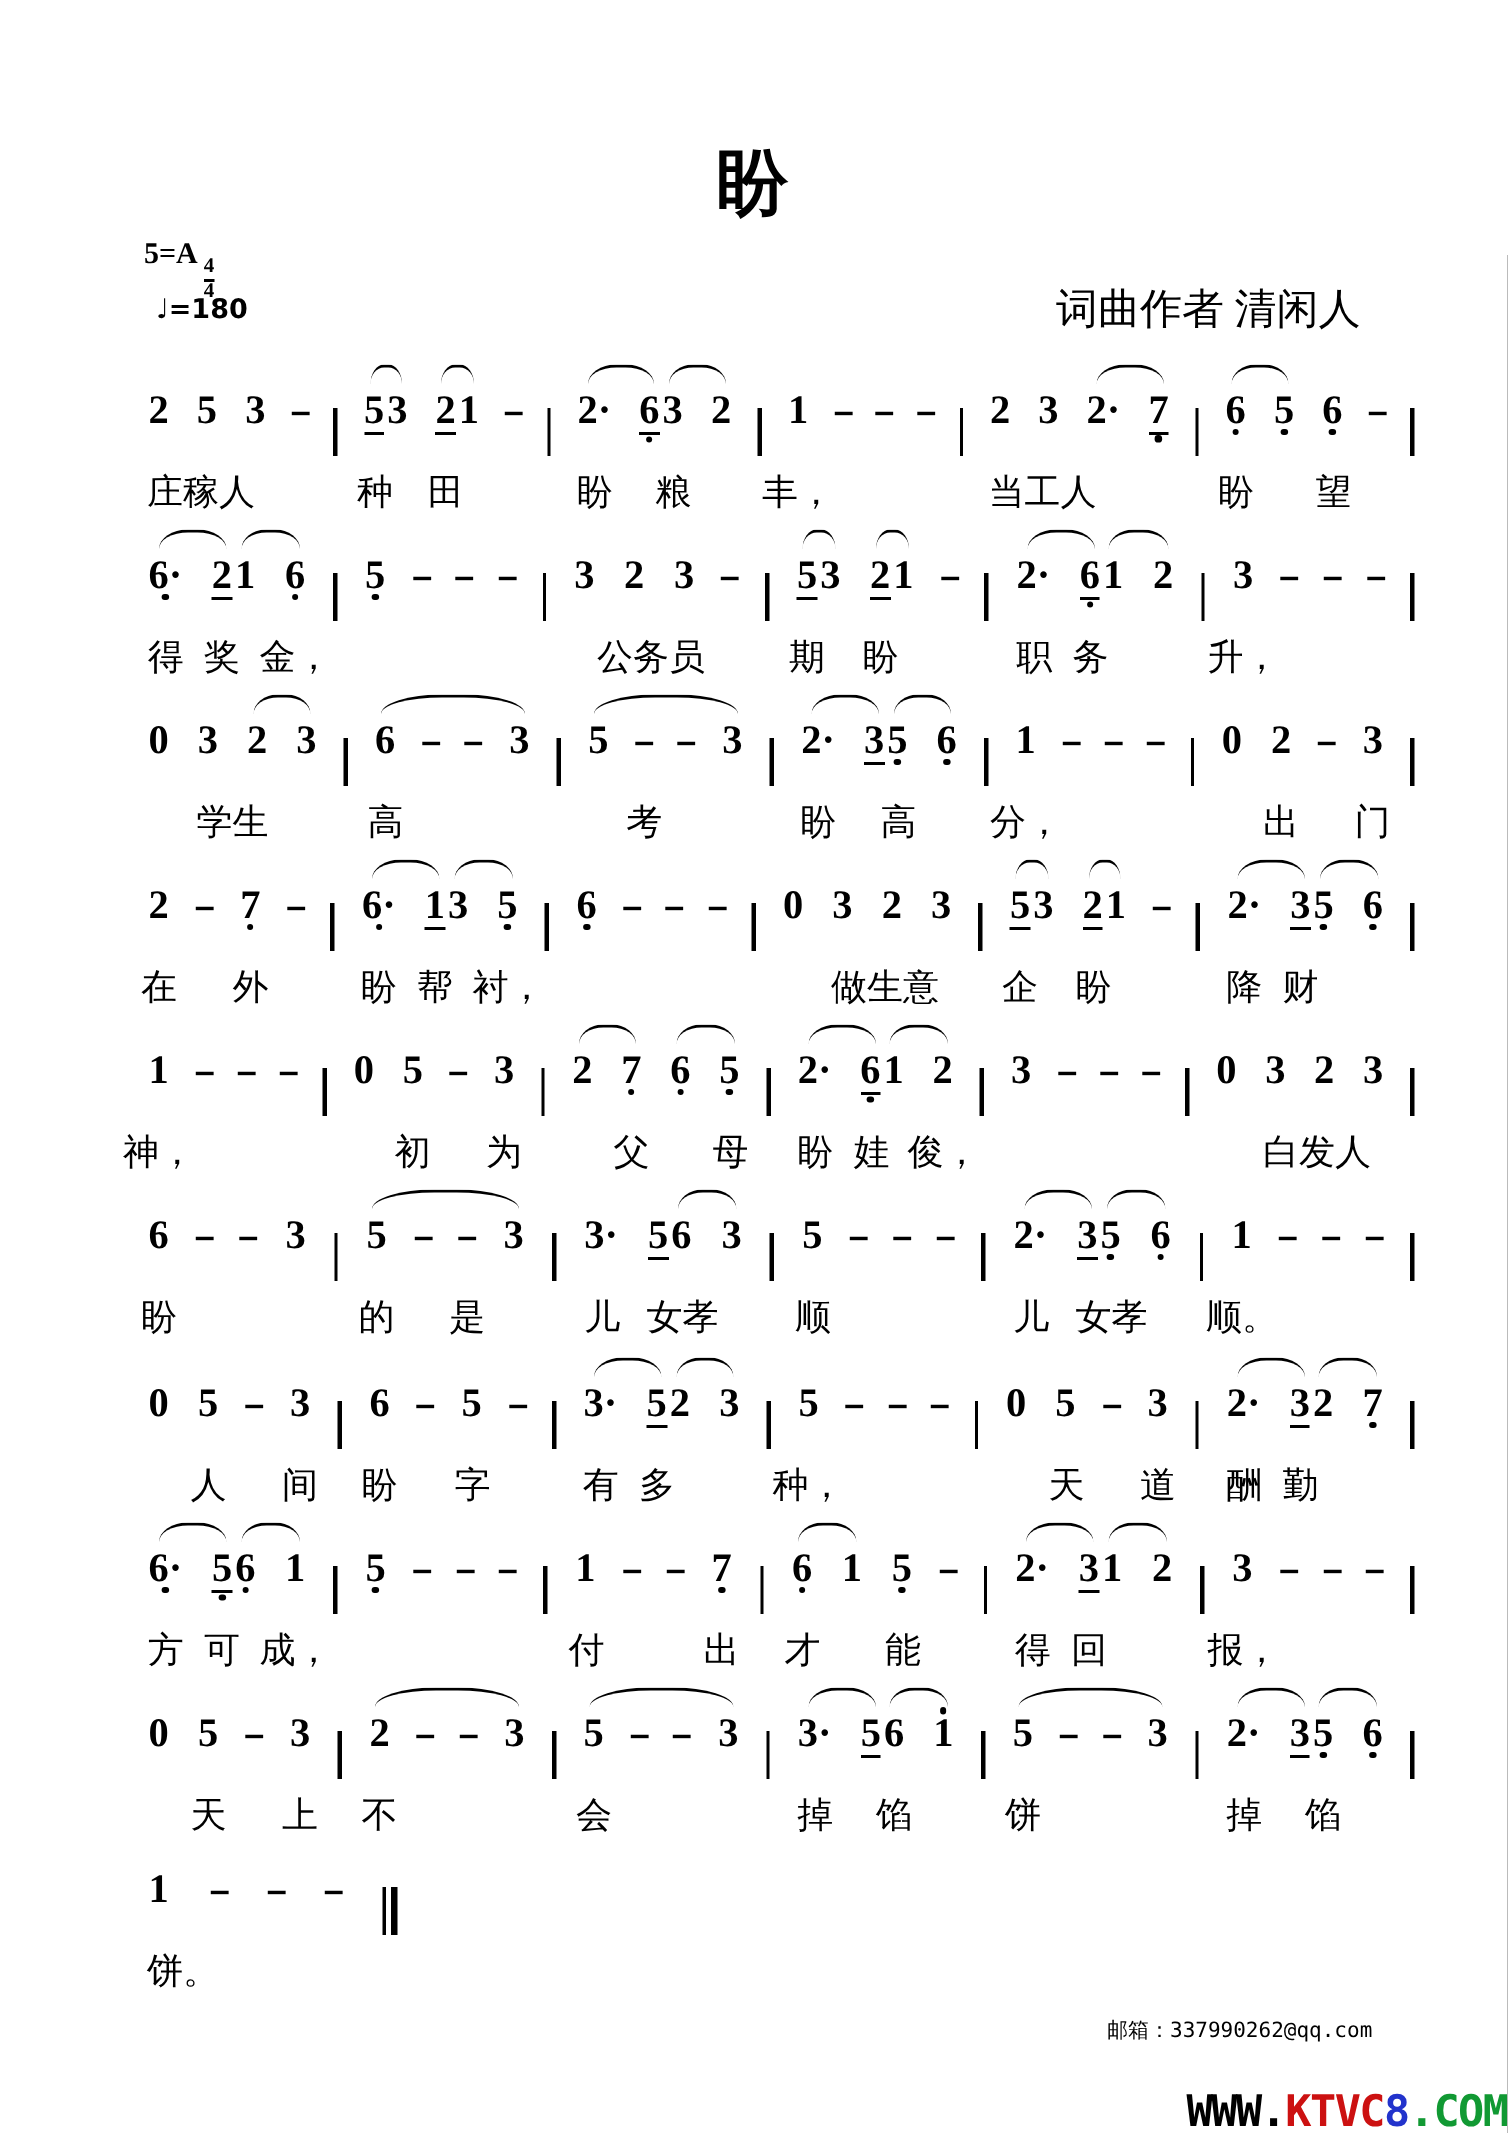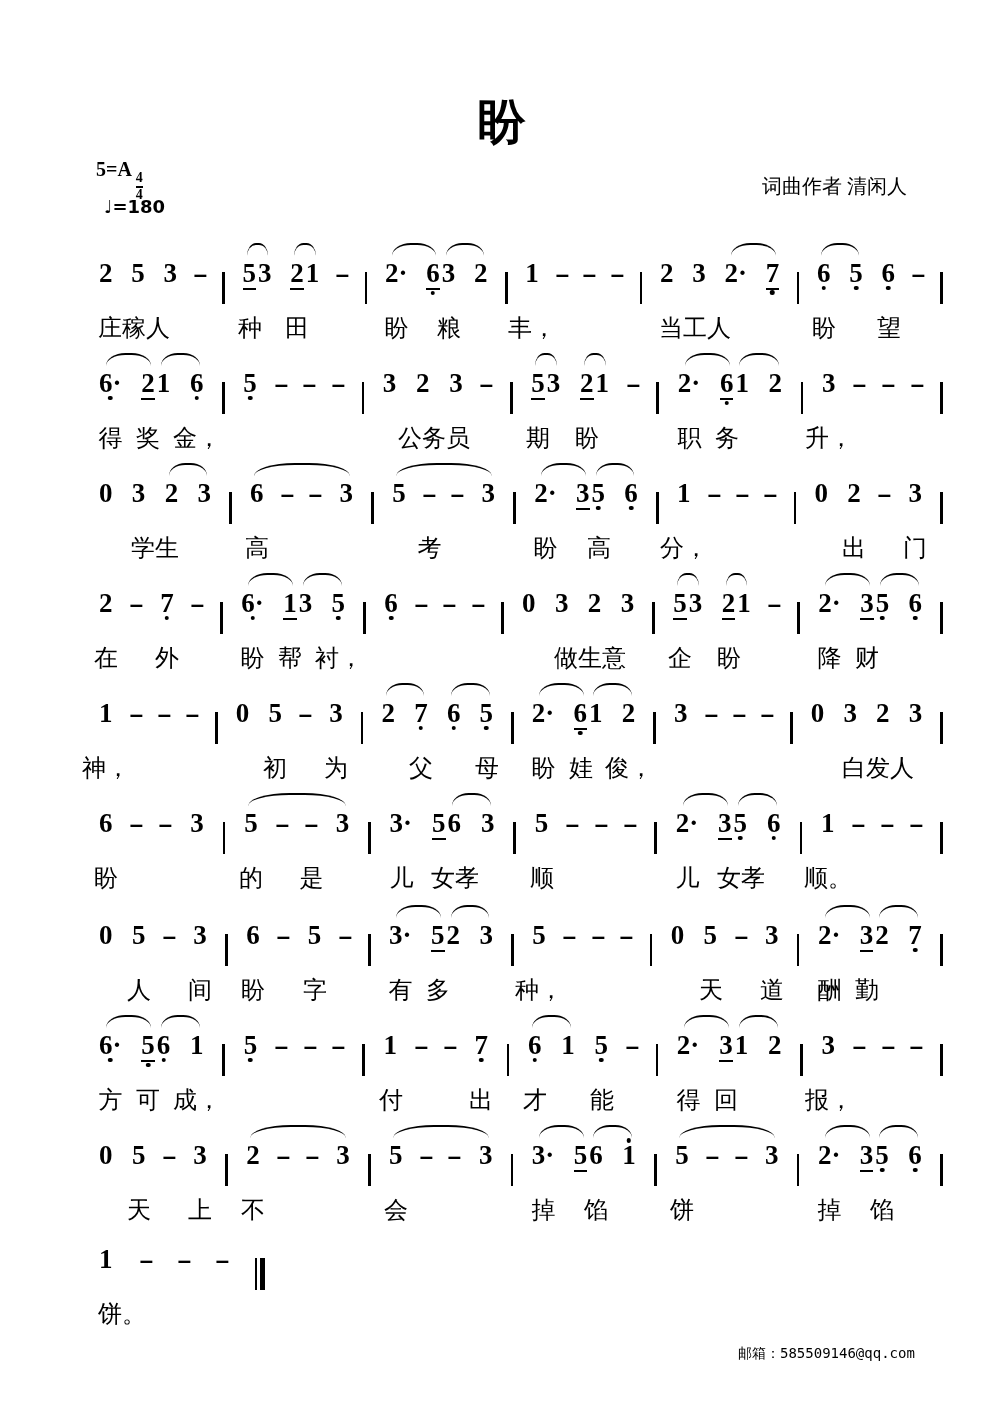--- a/index.html
+++ b/index.html
@@ -6,21 +6,21 @@
   .page{position:relative;width:1005px;height:1422px;background:#ffffff;margin:0 auto;
         font-family:"Liberation Serif",serif;color:#000;overflow:hidden;}
   .title{position:absolute;top:90px;left:0;width:100%;text-align:center;
          font-size:48px;font-weight:bold;letter-spacing:2px;}
   .keysig{position:absolute;left:96px;top:158px;font-size:20px;font-weight:bold;}
   .frac{display:inline-flex;flex-direction:column;vertical-align:-6px;margin-left:4px;
         font-size:14px;line-height:1.05;text-align:center;font-weight:bold;}
   .frac .den{border-top:2px solid #000;}
   .tempo{position:absolute;left:104px;top:196px;font-size:18px;font-weight:bold;
          font-family:"DejaVu Sans","Liberation Sans",sans-serif;}
-  .author{position:absolute;right:98px;top:173px;font-size:20px;}
+  .author{position:absolute;right:98px;top:187px;font-size:28px;}
   .system{position:absolute;left:98px;width:845px;}
   .notes-row{position:relative;display:flex;justify-content:space-between;
              align-items:flex-start;padding-top:16px;}
   .notes-row.short{justify-content:flex-start;gap:27px;}
   .unit{display:flex;}
   .note{position:relative;display:inline-block;padding:0 1px;}
   .note .g{display:inline-block;font-size:27px;line-height:30px;font-weight:bold;}
   .note .g.dash{transform:scaleX(1.7);transform-origin:center;}
   .note.u .g{border-bottom:2.5px solid #000;margin-bottom:-2.5px;}
   .lo,.hi{position:absolute;left:50%;transform:translateX(-50%);width:4.5px;height:4.5px;
@@ -927,16 +927,17 @@
           </div>
           <div class="bar endbar"></div>
         </div>
         <div class="lyrics-row">
           <span class="lyr" style="left: 0px;">饼。</span>
         </div>
       </div>
     </div>
 
   <div class="email">
-    <span>邮箱：</span><span>585509146@qq.com</span>
+    <span>邮箱：</span><span>337990262@qq.com</span>
   </div>
 
+  <div class="watermark"><span style="color: rgb(0, 0, 0);">WWW.</span><span style="color: rgb(204, 17, 17);">KTVC</span><span style="color: rgb(34, 51, 204);">8</span><span style="color: rgb(17, 153, 51);">.COM</span></div>
 </div>
 
 </body></html>

